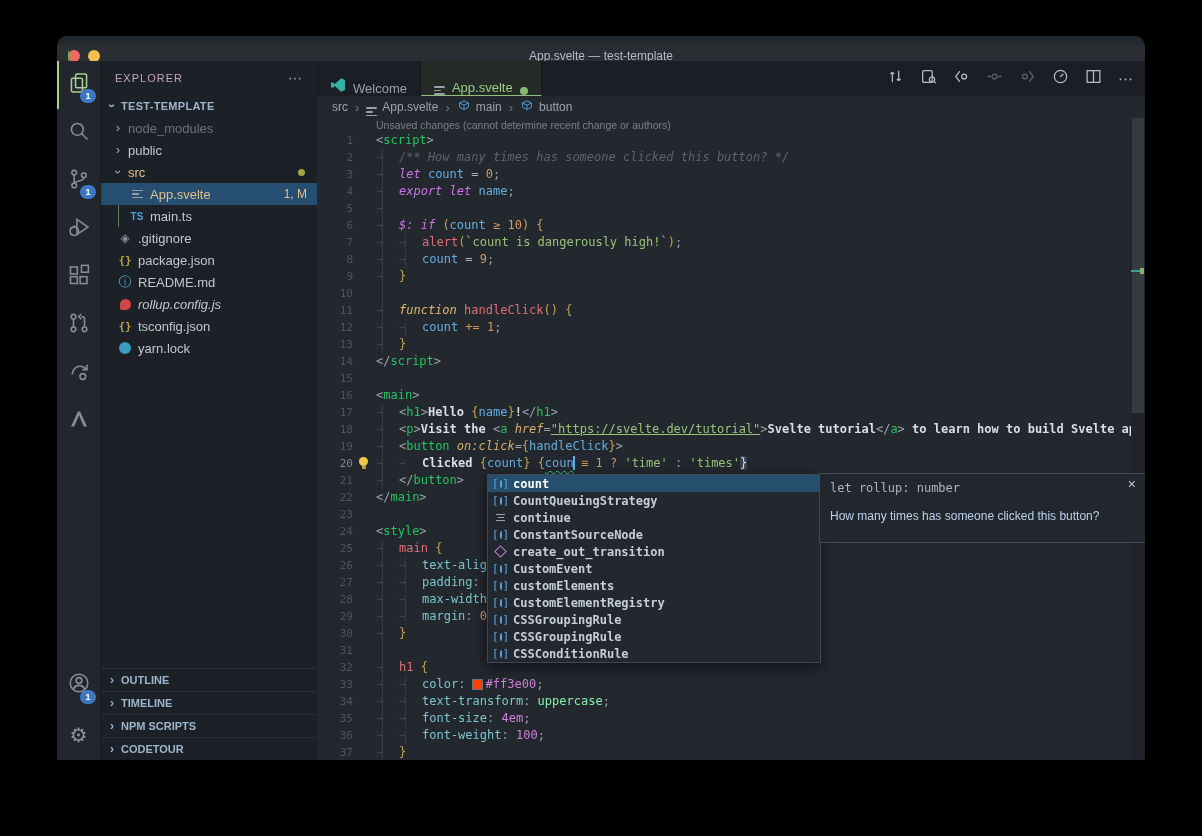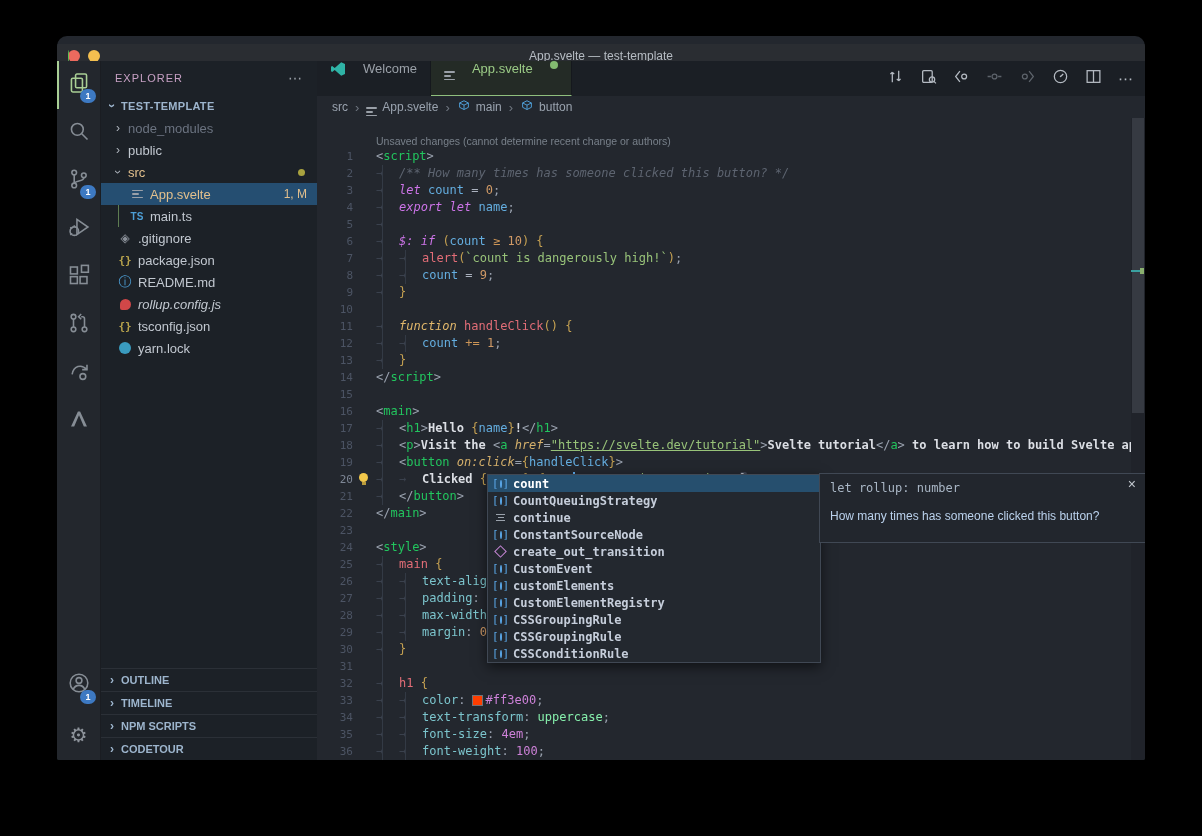--- a/index.html
+++ b/index.html
@@ -54,38 +54,38 @@
   .fi.braces{color:#b9a44c;font-weight:bold;font-family:"DejaVu Sans Mono",monospace;}
   .fi.info{color:#4d9fd6;font-size:13px;}
   .fi .rollup{width:11px;height:11px;border-radius:50% 50% 50% 2px;background:#d14748;}
   .fi .yarn{width:12px;height:12px;border-radius:50%;background:#3a9bbf;}
   .sb-bottom{position:absolute;bottom:0;left:0;right:0;}
   .sb-sec{height:22px;border-top:1px solid #2b3037;display:flex;align-items:center;gap:4px;padding-left:6px;
           font-size:11px;font-weight:bold;color:#9db5cd;}
   
   .editor{flex:1;position:relative;background:#23272e;overflow:hidden;}
   .tabbar{position:absolute;top:0;left:0;right:0;height:35px;background:#1b1f25;display:flex;}
-  .tab{display:flex;align-items:flex-start;gap:17px;padding:0 13px;font-size:13px;color:#9aa0a8;
+  .tab{display:flex;align-items:flex-end;gap:7px;padding:0 13px;font-size:13px;color:#9aa0a8;
        border-right:1px solid #15181d;height:35px;box-sizing:border-box;}
   .tab.active{background:#242b26;color:#9bcb86;border-bottom:1.5px solid #8fbf7d;}
   .tab svg{width:16px;height:16px;}
   .dirty-dot{width:8px;height:8px;border-radius:50%;background:#83ba70;}
   .toolbar{position:absolute;right:6px;top:0;height:35px;display:flex;align-items:center;gap:7px;}
   .tb-btn{width:26px;height:26px;display:flex;align-items:center;justify-content:center;color:#b3b9c1;}
   .tb-btn.dim{color:#5d636b;}
   .tb-btn svg{width:17px;height:17px;stroke:currentColor;fill:none;stroke-width:1.2;}
   .tb-btn .more{font-size:15px;letter-spacing:1px;}
   .breadcrumbs{position:absolute;top:35px;left:0;right:0;height:22px;display:flex;align-items:center;
                padding-left:15px;gap:7px;font-size:12px;color:#9aa3af;background:#23272e;}
   .bc-sep{color:#6f7680;font-size:13px;}
   .bc-item{display:flex;align-items:center;gap:5px;}
   .bc-item svg{width:14px;height:14px;stroke:#4f9fd8;fill:none;stroke-width:1.1;}
   
   .code-area{position:absolute;top:57px;left:0;right:14px;bottom:0;overflow:hidden;
-             font-family:"DejaVu Sans Mono",monospace;font-size:12px;margin-top:16px;}
+             font-family:"DejaVu Sans Mono",monospace;font-size:12px;}
   .codelens{height:14px;line-height:14px;padding-left:59px;font-size:10.5px;color:#78808a;
             font-family:"Liberation Sans",sans-serif;}
   .line{position:relative;height:17px;line-height:17px;padding-left:59px;white-space:pre;}
   .ln{position:absolute;left:0;top:0;width:36px;text-align:right;color:#4c5464;font-size:11px;}
   .line.active .ln{color:#7e8796;}
   .g{position:absolute;width:1px;background:#333a45;}
   .tok-ws{display:inline-block;width:23px;color:#3a414d;}
   .tok-pl{color:#abb2bf}.tok-pu{color:#9aa2af}
   .tok-cm{color:#5d6470;font-style:italic}
   .tok-kw{color:#cd74e8;font-style:italic}

